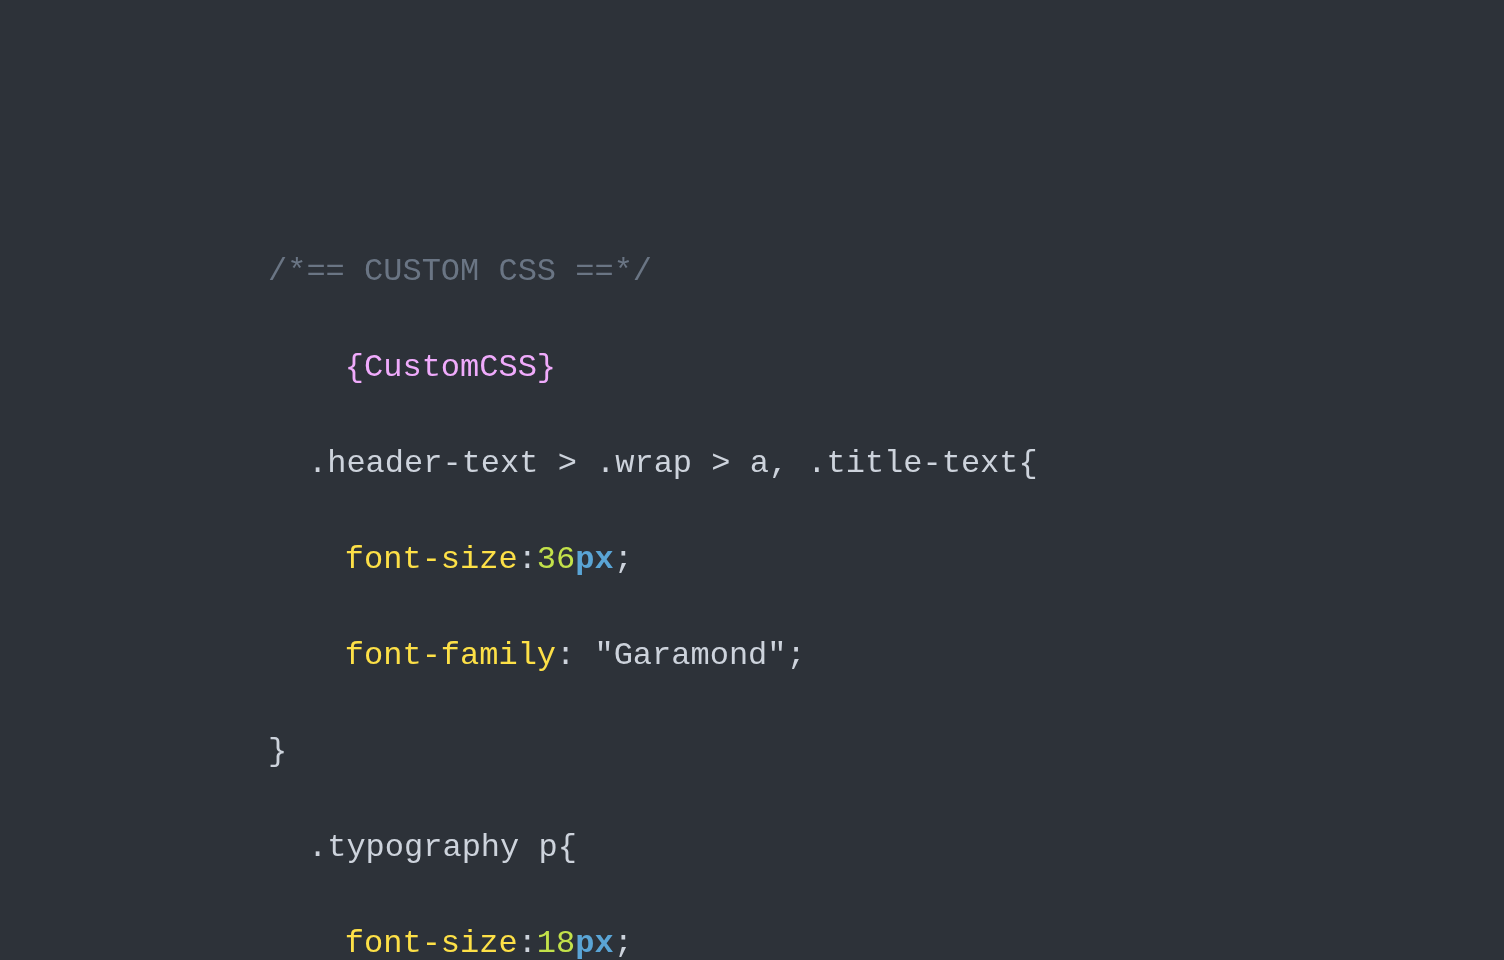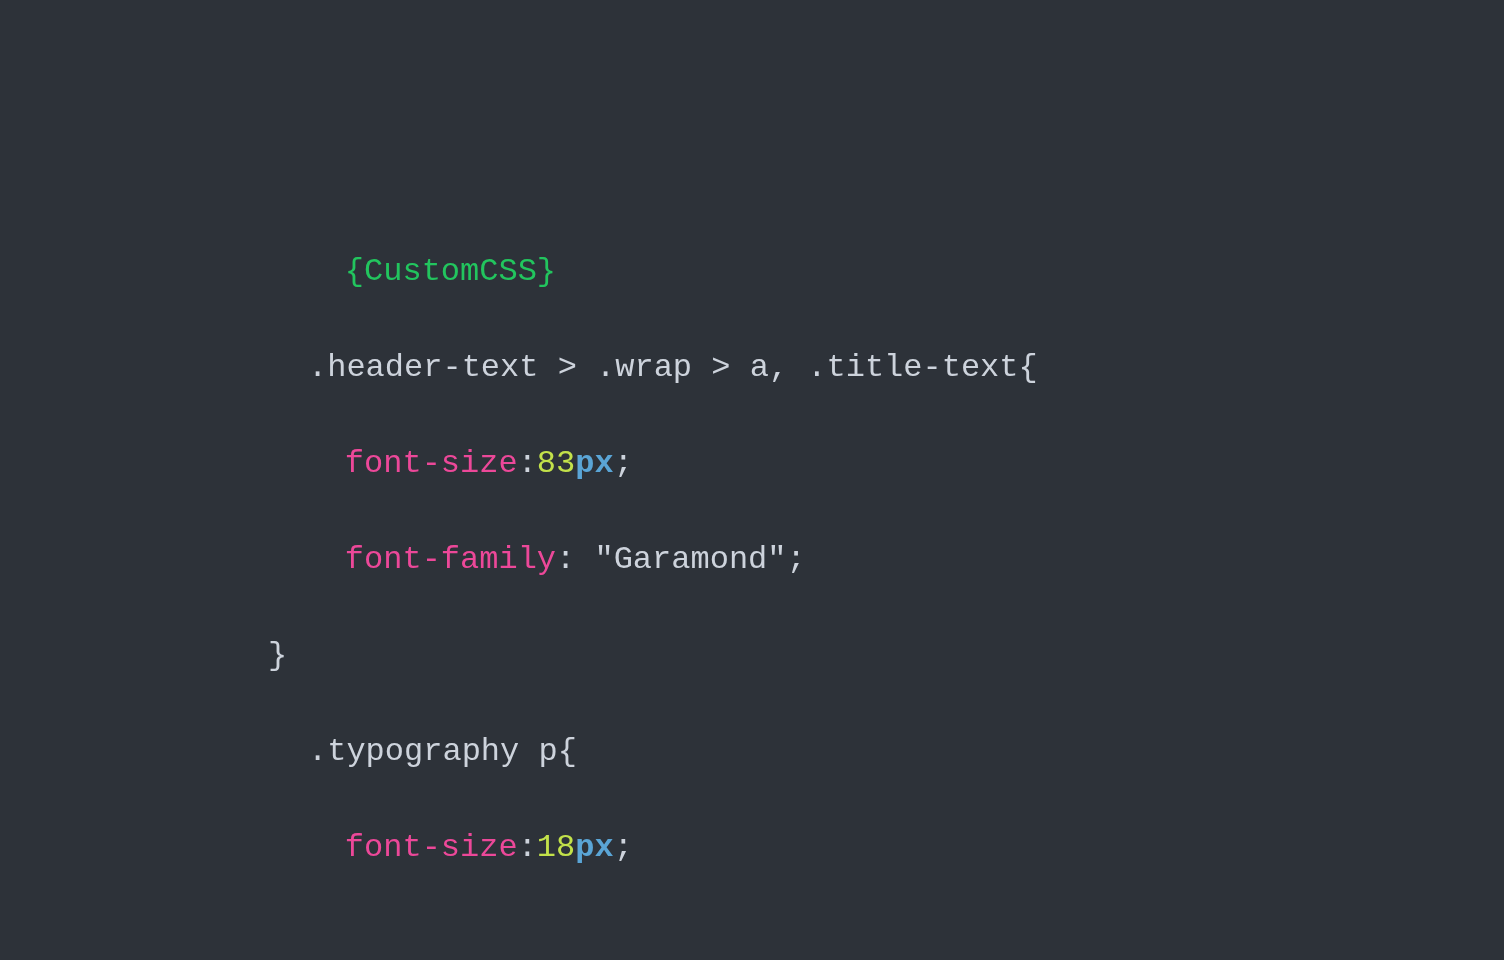--- a/index.html
+++ b/index.html
@@ -16,34 +16,35 @@
     .editor {
       padding-top: 200px;
       padding-left: 268px;
       white-space: pre;
     }
     .code-line {
       display: block;
       min-height: 48px;
     }
     .comment { color: #6a7584; }
-    .placeholder { color: #22c55e; margin-top: 35px; }
+    .placeholder { color: #f0abfc; margin-top: 35px; }
     .selector { color: #cdd3dc; margin-left: 40px; }
     .brace { color: #cdd3dc; }
-    .prop { color: #ec4899; text-align: center; }
+    .prop { color: #fde047; text-align: center; }
     .punct { color: #cdd3dc; }
     .numval { color: #c3e24a; }
     .unit { color: #5aa5d6; font-weight: bold; }
     .strval { color: #cdd3dc; }
   </style>
 </head>
 <body>
 
 <div class="editor">
+<span class="code-line"><span class="comment">/*== CUSTOM CSS ==*/</span></span>
 <span class="code-line">    <span class="placeholder">{CustomCSS}</span></span>
 <span class="code-line"><span class="selector">.header-text &gt; .wrap &gt; a, .title-text</span><span class="brace">{</span></span>
-<span class="code-line">    <span class="prop">font-size</span><span class="punct">:</span><span class="numval">83</span><span class="unit">px</span><span class="punct">;</span></span>
+<span class="code-line">    <span class="prop">font-size</span><span class="punct">:</span><span class="numval">36</span><span class="unit">px</span><span class="punct">;</span></span>
 <span class="code-line">    <span class="prop">font-family</span><span class="punct">: </span><span class="strval">"Garamond"</span><span class="punct">;</span></span>
 <span class="code-line"><span class="brace">}</span></span>
 <span class="code-line"><span class="selector">.typography p</span><span class="brace">{</span></span>
 <span class="code-line">    <span class="prop">font-size</span><span class="punct">:</span><span class="numval">18</span><span class="unit">px</span><span class="punct">;</span></span>
 
 </div>
 
 </body></html>

